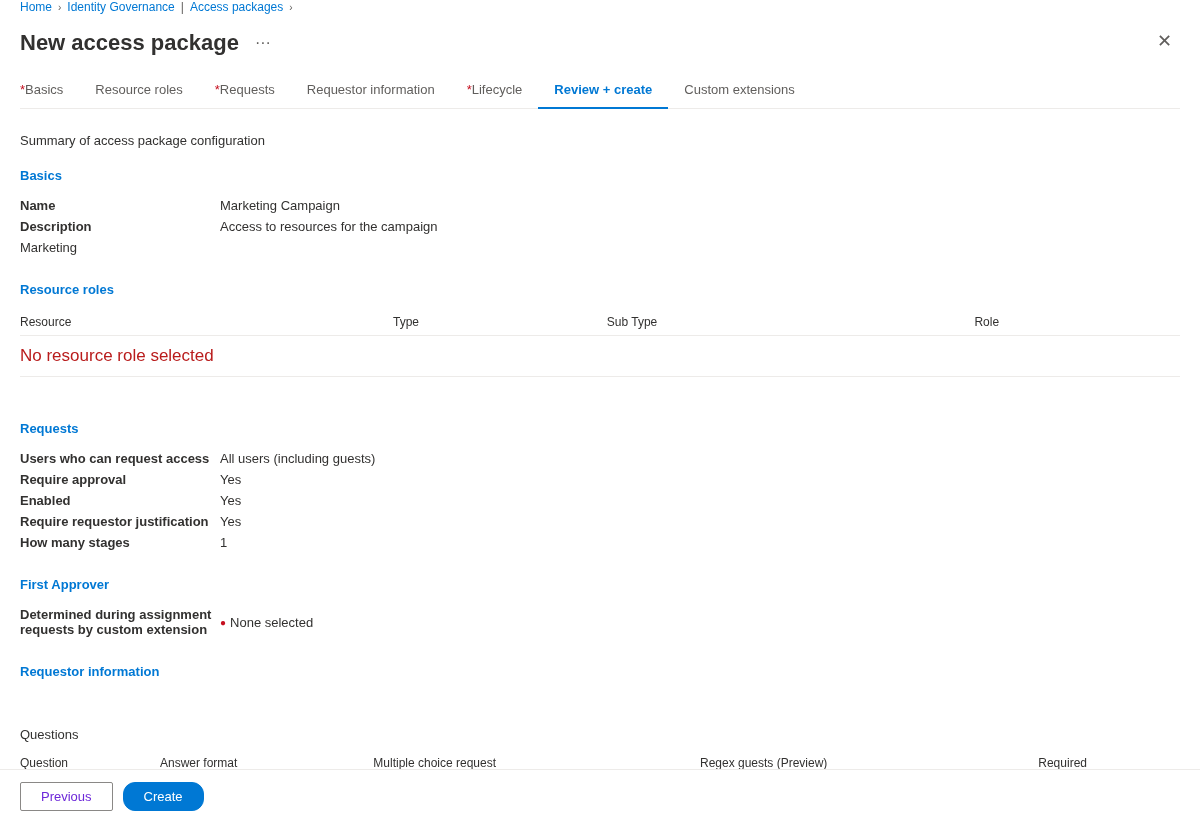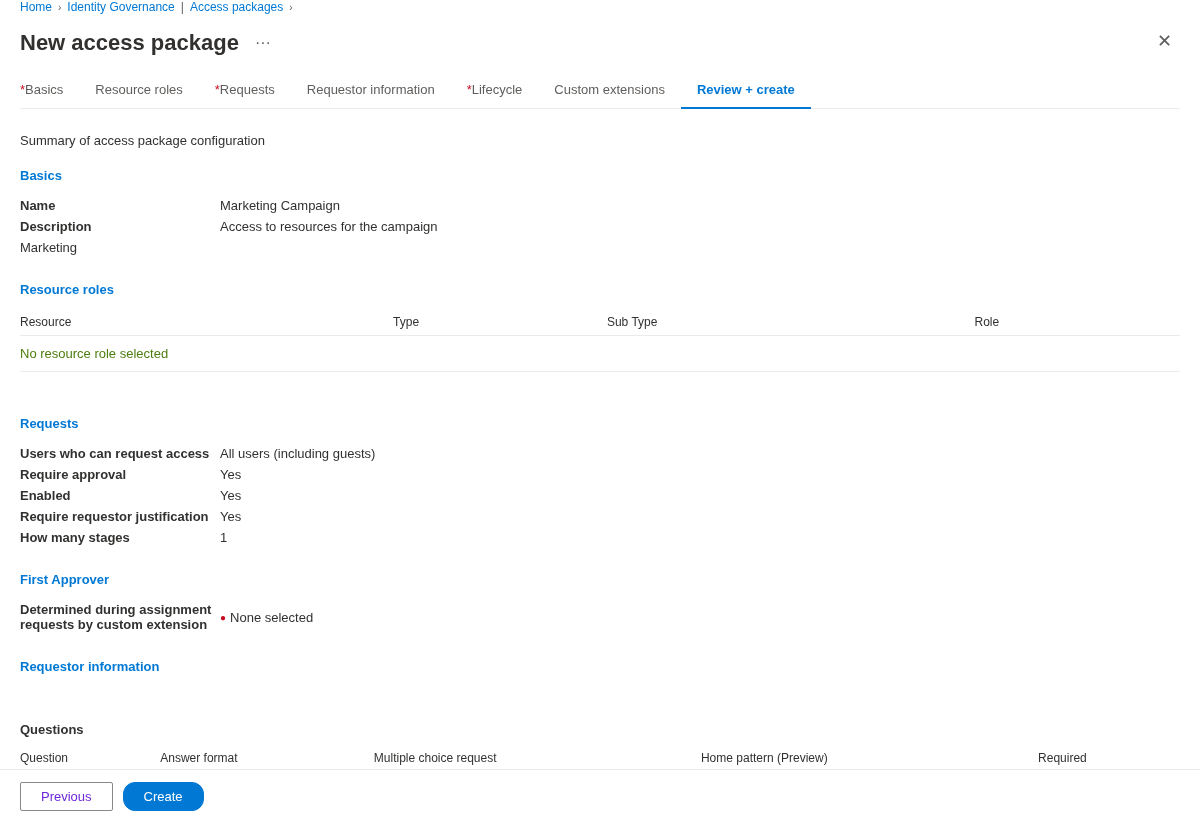--- a/index.html
+++ b/index.html
@@ -138,22 +138,22 @@
       border-bottom: 1px solid #edebe9;
     }
     .data-table td {
       text-align: left;
       font-size: 13px;
       color: #605e5c;
       padding: 8px 8px 8px 0;
       border-bottom: 1px solid #edebe9;
     }
     .no-data-row td {
-      color: #4d7c0f;
-      font-size: 13px;
+      color: #b91c1c;
+      font-size: 17px;
       padding: 10px 0;
     }
     
     .requests-section {
       margin-bottom: 20px;
     }
     
     .first-approver-section {
       margin-bottom: 20px;
     }
@@ -164,21 +164,21 @@
     .none-selected {
       display: flex;
       align-items: center;
       font-size: 13px;
     }
     
     .requestor-section {
       margin-bottom: 20px;
     }
     .questions-label {
-      font-weight: 700;
+      font-weight: 400;
       font-size: 13px;
       margin-bottom: 8px;
       margin-top: 48px;
     }
     
     .bottom-bar {
       position: fixed;
       bottom: 0;
       left: 0;
       right: 0;
@@ -247,25 +247,25 @@
       </div>
       <div class="tab">
         <span class="required-star">*</span><span>Requests</span>
       </div>
       <div class="tab">
         <span>Requestor information</span>
       </div>
       <div class="tab">
         <span class="required-star">*</span><span>Lifecycle</span>
       </div>
-      <div class="tab">
-        <span>Custom extensions</span>
-      </div>
       <div class="tab active">
         <span>Review + create</span>
+      </div>
+      <div class="tab">
+        <span>Custom extensions</span>
       </div>
     </div>
 
     <p class="summary-text">Summary of access package configuration</p>
 
     <div>
       <div class="section-heading">Basics</div>
       <div class="field-table">
         <span class="field-label">Name</span>
         <span class="field-value">Marketing Campaign</span>
@@ -326,21 +326,21 @@
     <div class="requestor-section">
       <div class="section-heading">Requestor information</div>
       <div class="questions-label">Questions</div>
       <table class="data-table">
         <thead>
           <tr>
             <th>Question</th>
             <th>Answer format</th>
             <th>Multiple choice request</th>
             <th>
-              <span>Home pattern (Preview)</span>
+              <span>Regex guests (Preview)</span>
             </th>
             <th>Required</th>
           </tr>
         </thead>
         <tbody>
           
         </tbody>
       </table>
     </div>
 

